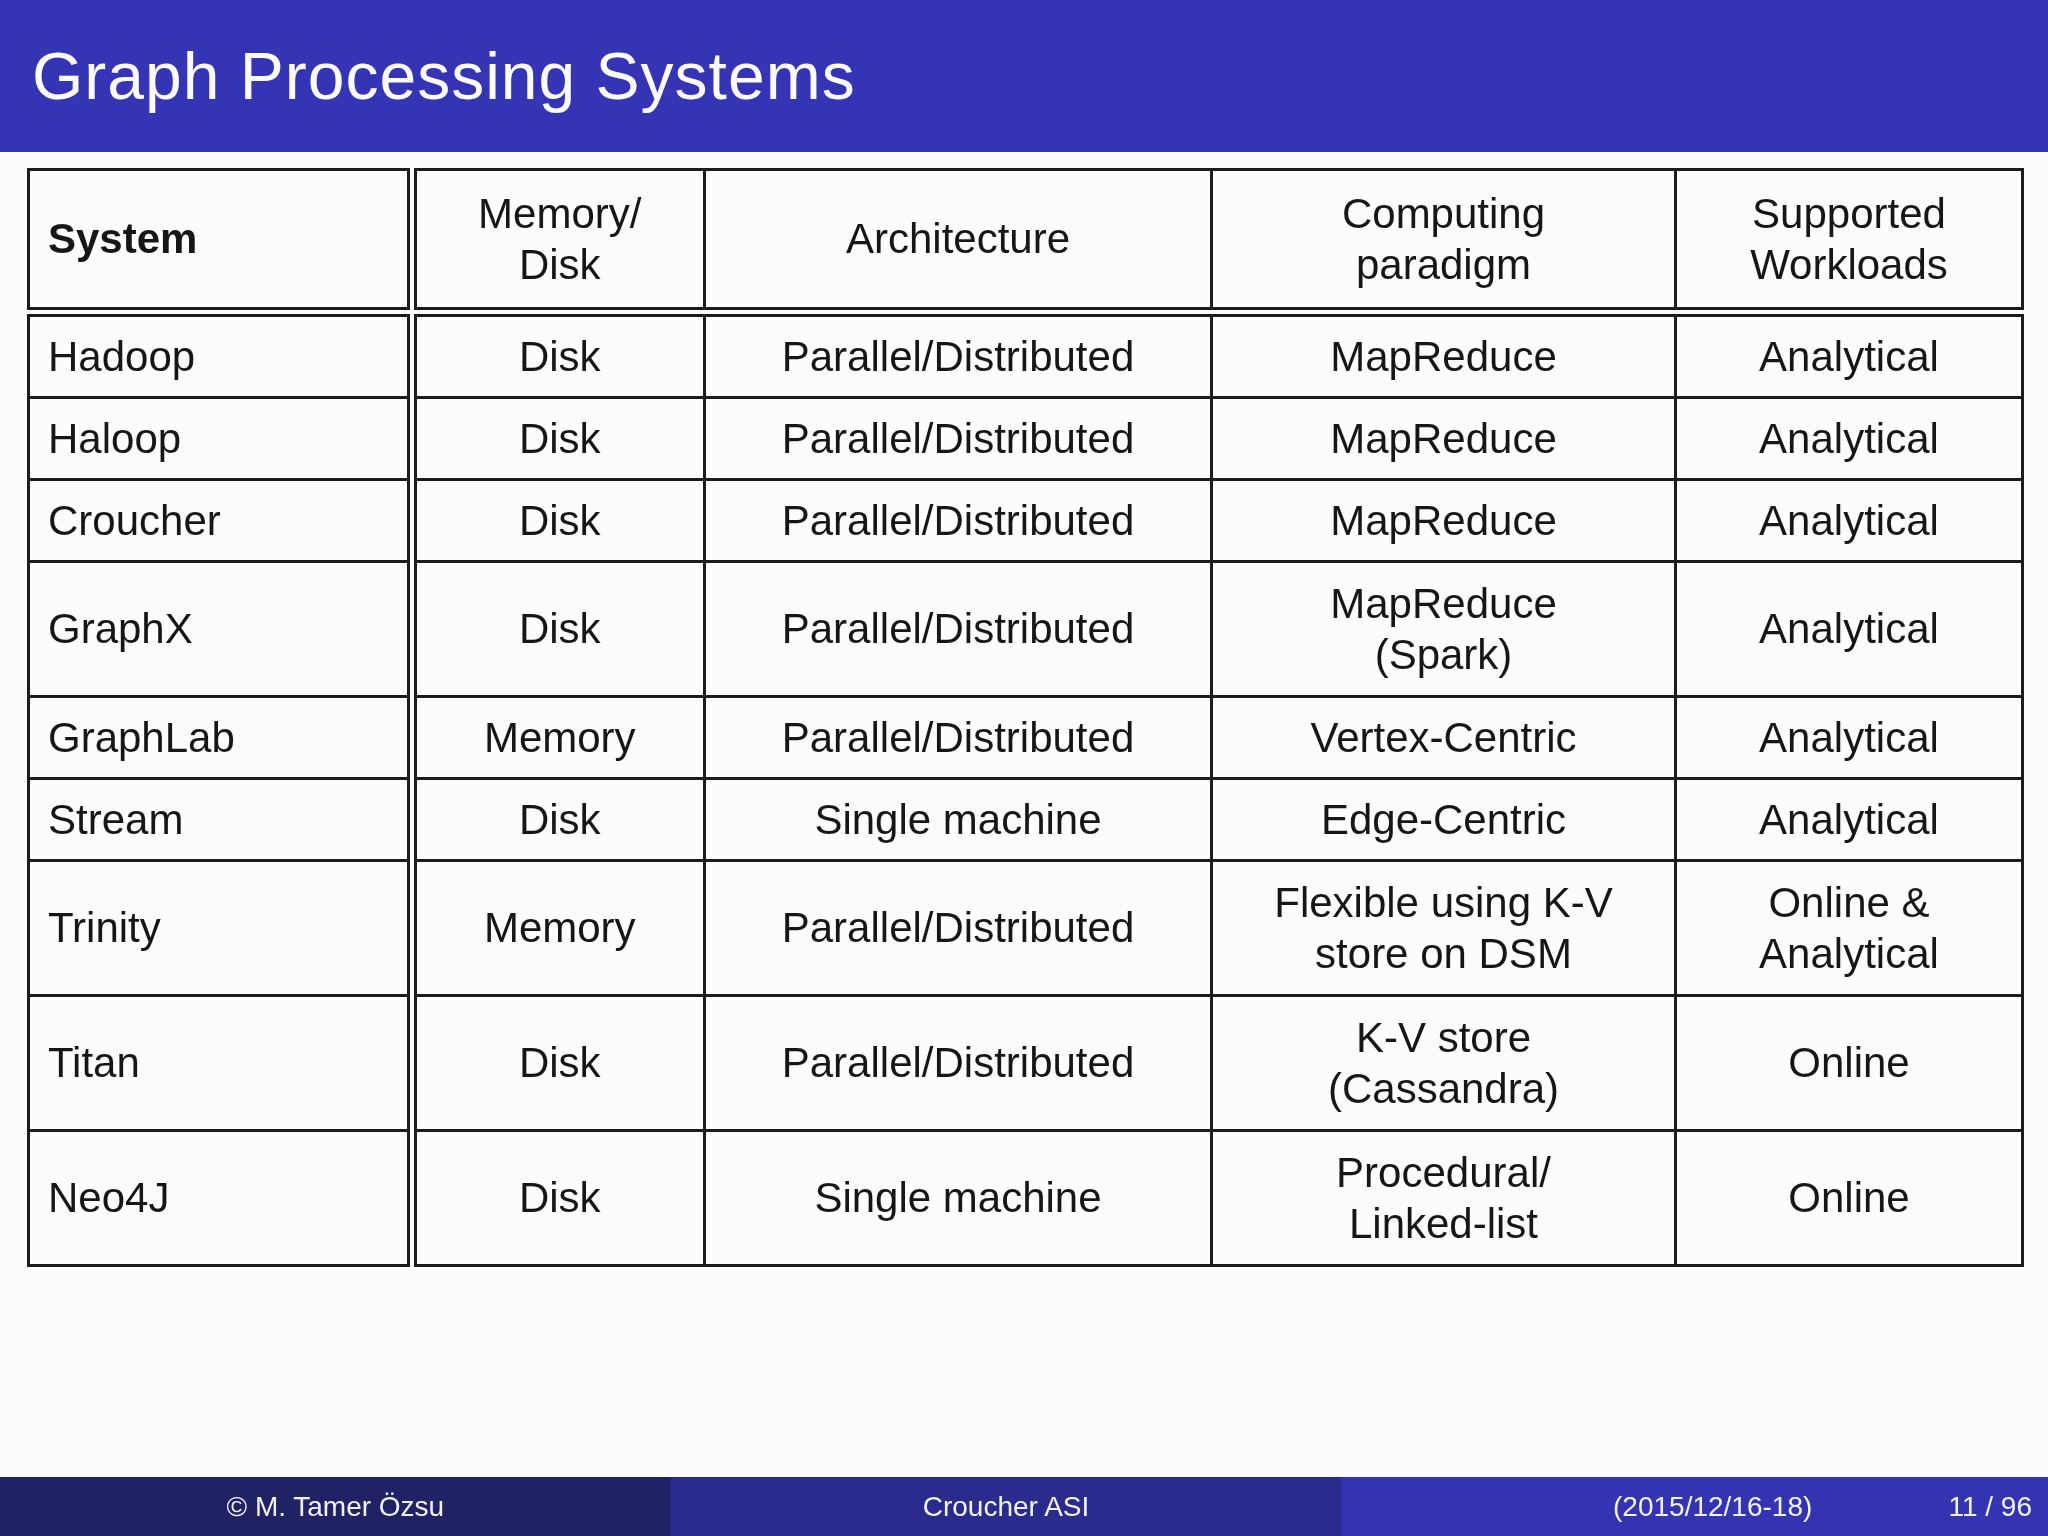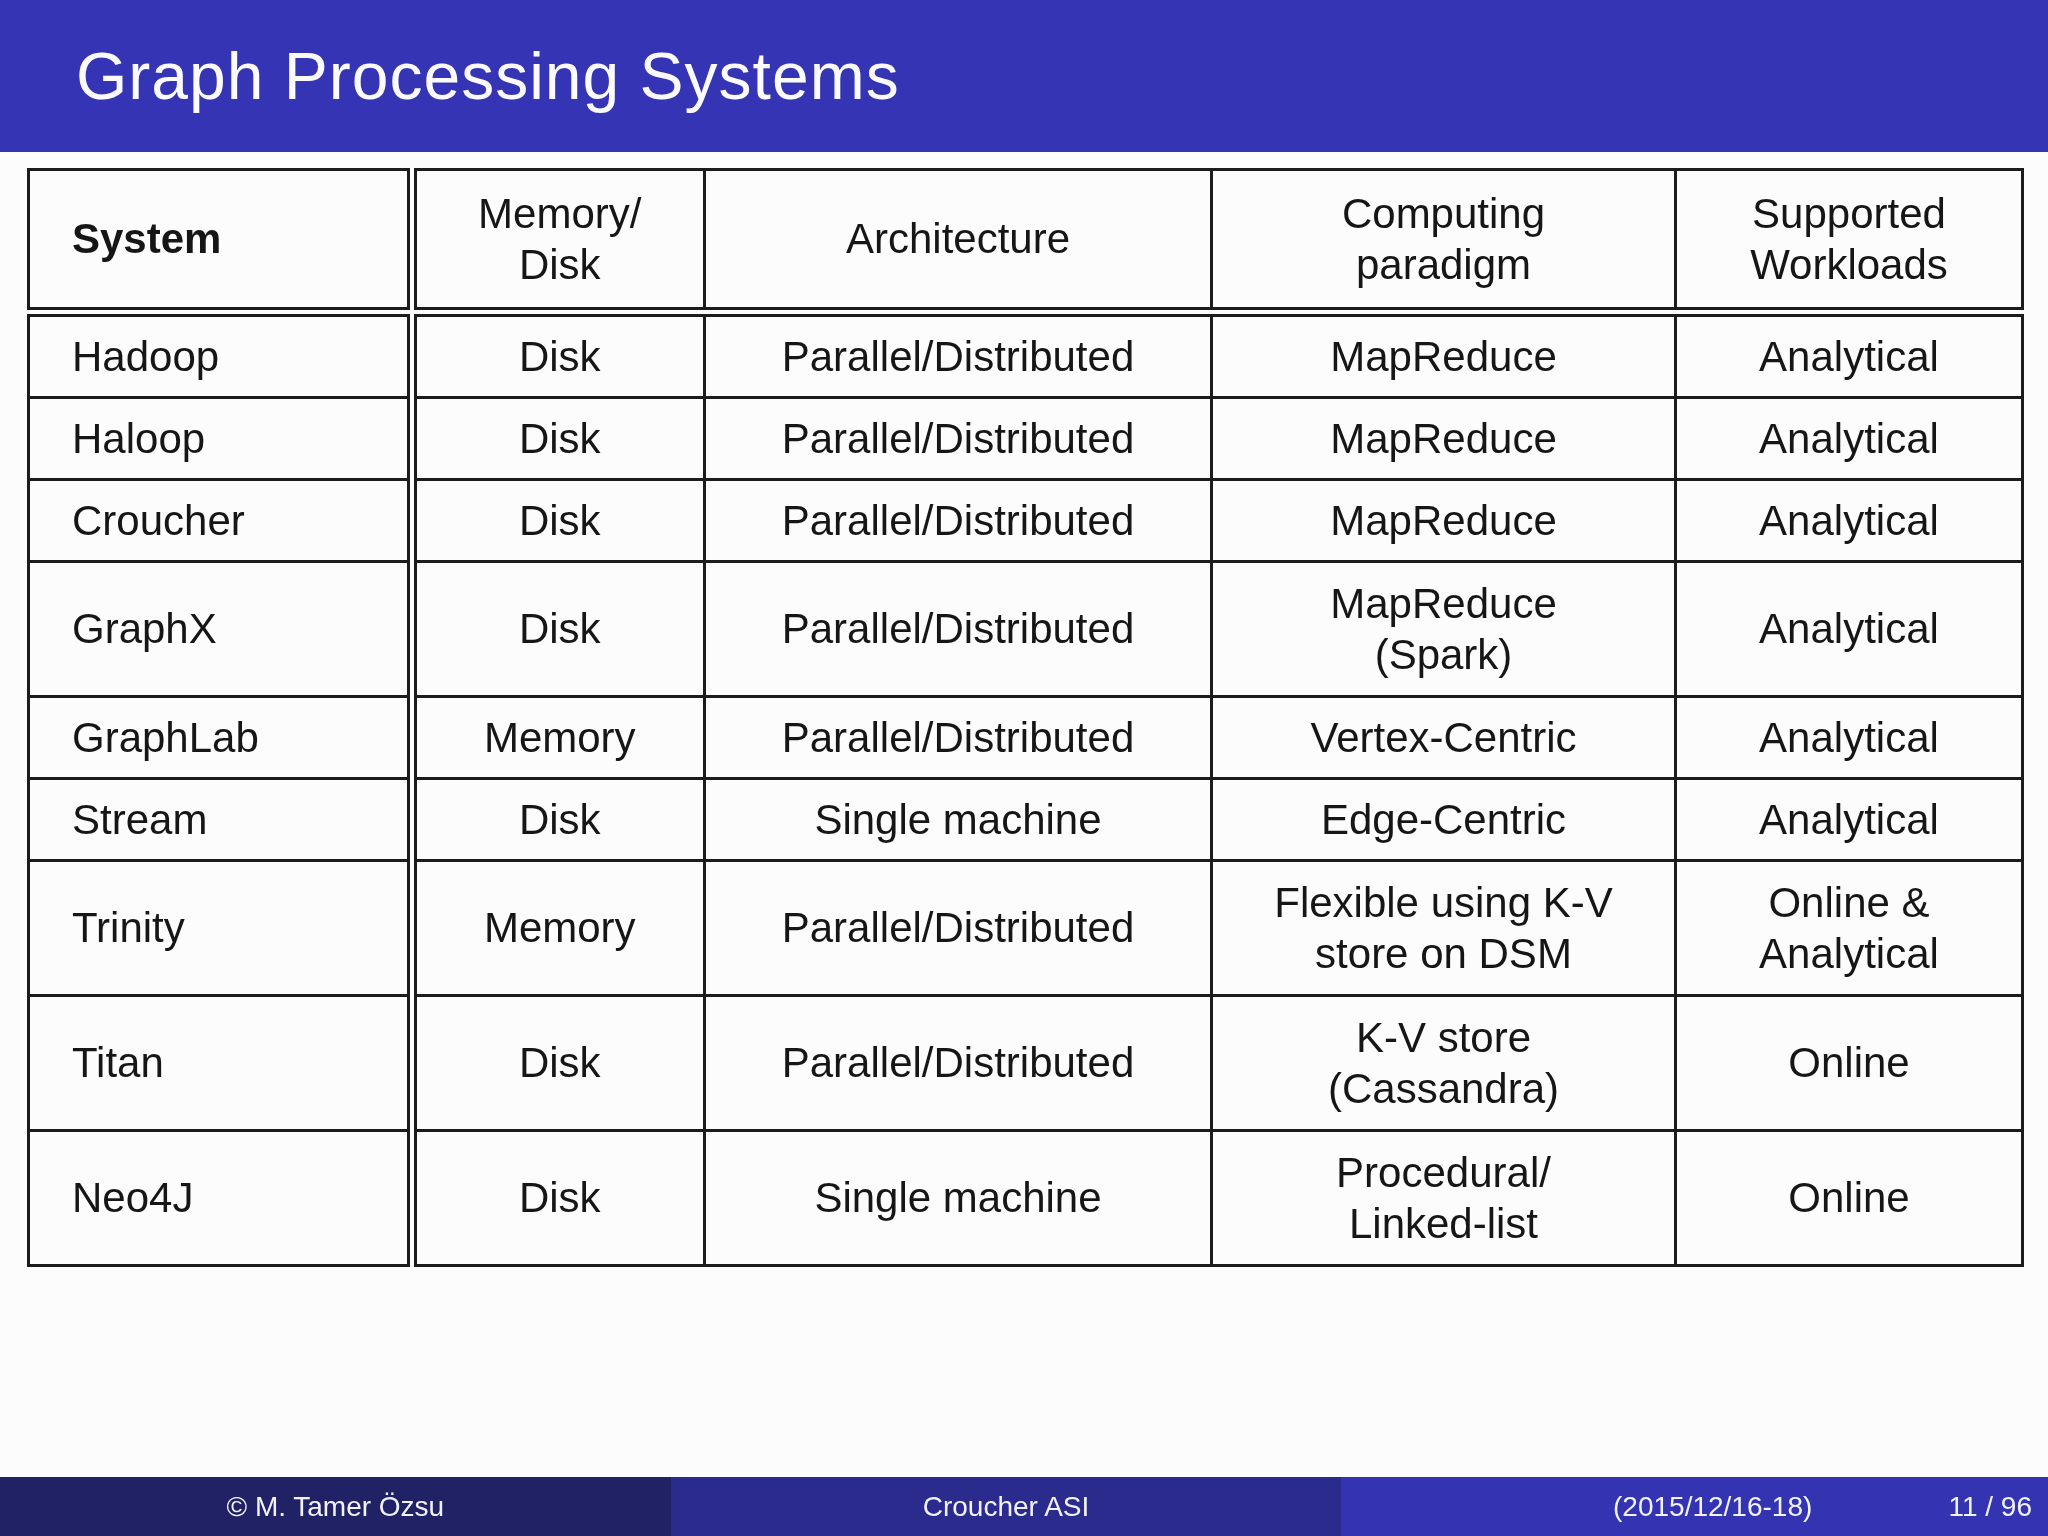--- a/index.html
+++ b/index.html
@@ -21,21 +21,21 @@
     height: 152px;
     background: #3434b4;
     display: flex;
     align-items: center;
   }
   .title-bar .frame-title {
     color: #fbfbff;
     font-size: 66px;
     font-weight: 400;
     letter-spacing: 1px;
-    padding-left: 76px;
+    padding-left: 32px;
     white-space: nowrap;
   }
 
   
   .table-area {
     position: absolute;
     left: 27px;
     top: 168px;
     width: 1994px;
   }
@@ -52,21 +52,21 @@
     vertical-align: middle;
     font-size: 42px;
     line-height: 1.22;
     white-space: pre-line;
     overflow: hidden;
     padding: 4px 6px;
   }
   th { font-weight: 400; }
   th:first-child, td:first-child {
     text-align: left;
-    padding-left: 42px;
+    padding-left: 18px;
   }
   th:first-child { font-weight: bold; }
   
   th:nth-child(2), td:nth-child(2) {
     border-left: 10px double #1c1c1c;
   }
   .body-table tr { height: 82px; }
   .body-table tr.tall { height: 135px; }
 
   

